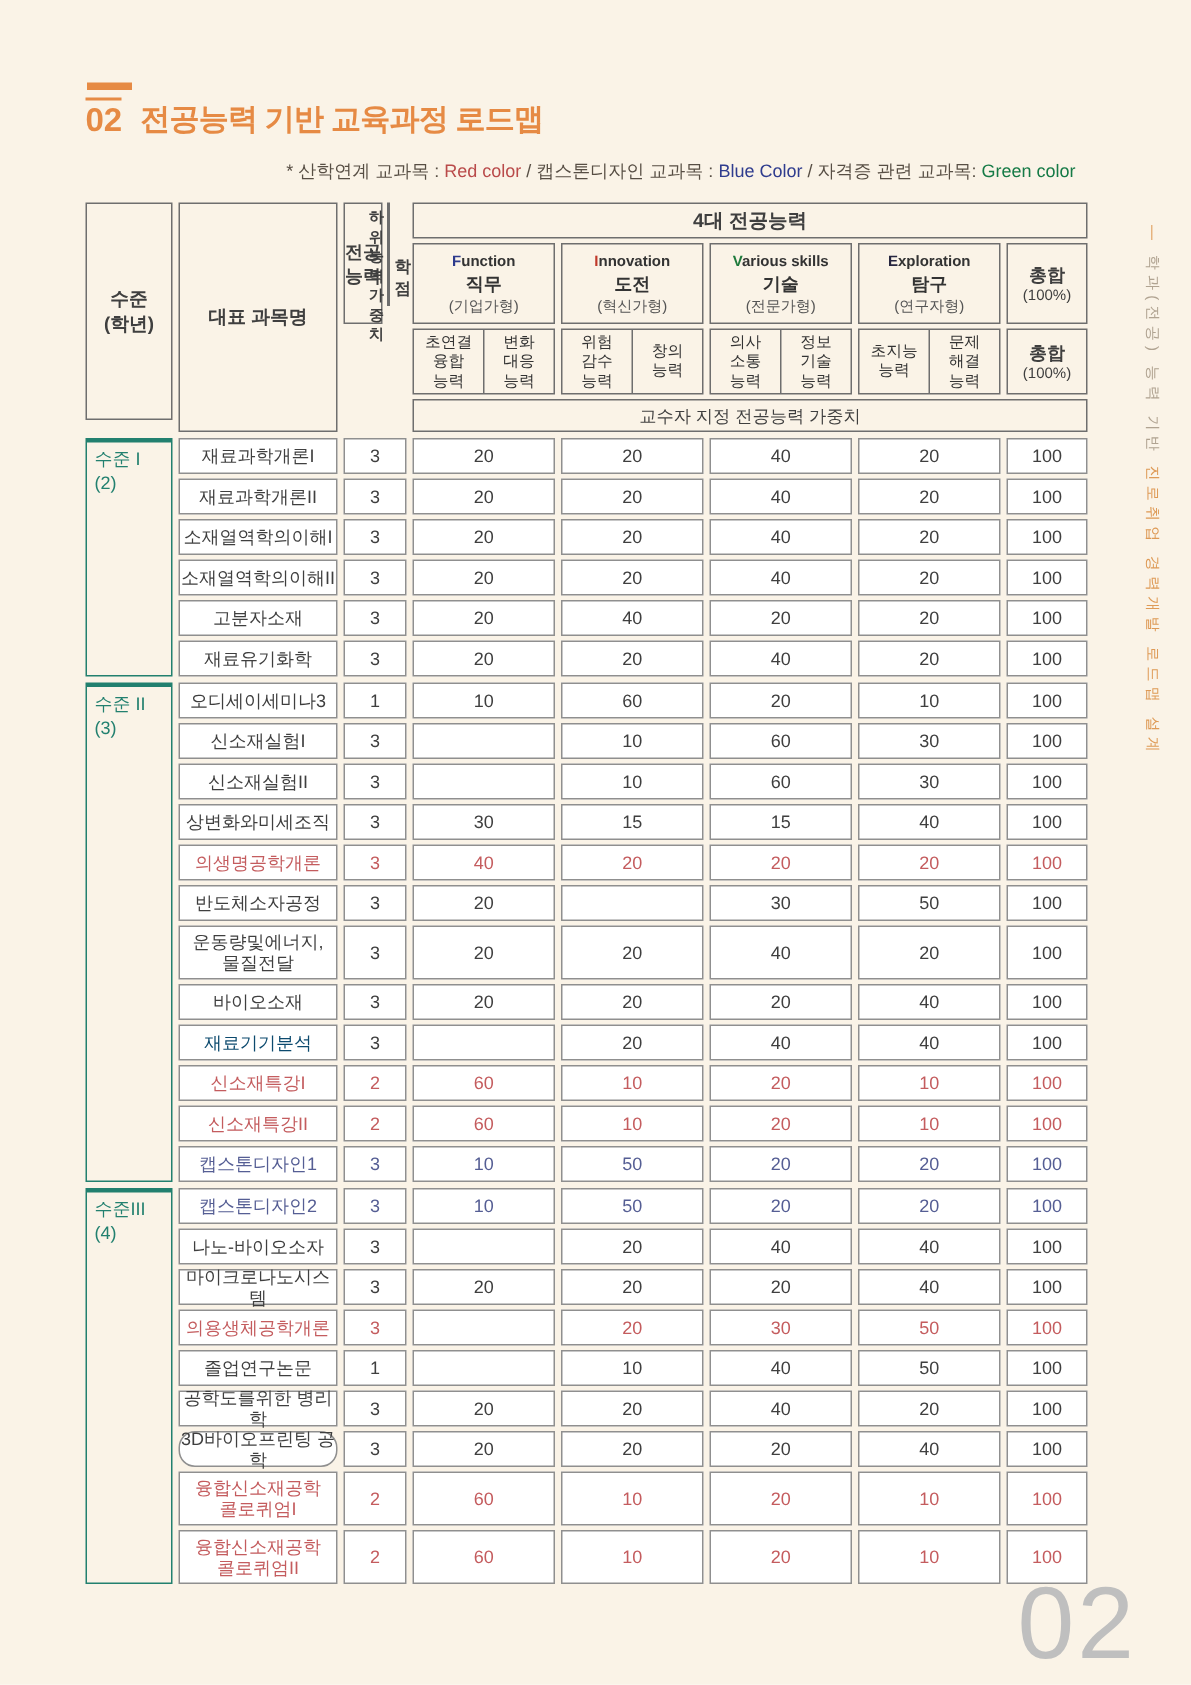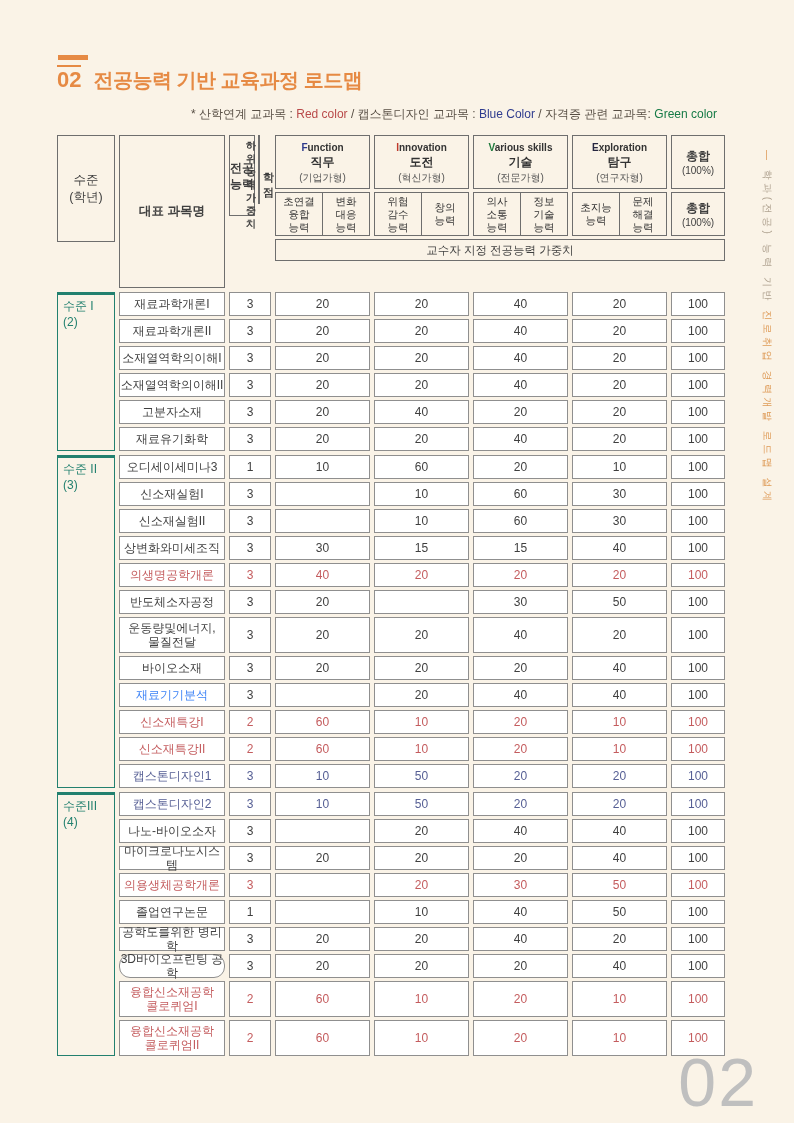--- a/index.html
+++ b/index.html
@@ -11,21 +11,21 @@
   .title-row{display:flex;align-items:flex-end;margin-top:5px;}
   .sec-num{font-size:22px;font-weight:bold;border-top:2px solid;padding-top:1px;line-height:24px;}
   .sec-title{font-size:20px;font-weight:bold;margin-left:12px;line-height:24px;letter-spacing:-0.5px;}
   
   .note{margin-top:14px;text-align:right;font-size:12px;color:#574e44;padding-right:10px;}
   
   .rtable{margin-top:12px;width:668px;}
   .hbox{border:1px solid #6e6e6e;box-sizing:border-box;display:flex;align-items:center;
         justify-content:center;text-align:center;white-space:pre-line;}
   .thead{display:flex;gap:4px;}
-  .level-h{width:58px;height:107px;font-weight:normal;font-size:12.5px;line-height:17px;}
+  .level-h{width:58px;height:145px;font-weight:bold;font-size:12.5px;line-height:17px;}
   .course-h{width:106px;height:153px;font-weight:bold;font-size:12.5px;}
   .hcol-credit{width:42px;display:flex;gap:3px;}
   .major-ability{height:81px;font-weight:bold;font-size:12px;line-height:16px;}
   .diag{height:69px;position:relative;
         background-image:linear-gradient(to bottom right,transparent 49.4%,#6e6e6e 49.4%,#6e6e6e 50.6%,transparent 50.6%);}
   .diag .subw{position:absolute;top:3px;right:3px;font-size:10px;font-weight:bold;
         text-align:right;line-height:13px;white-space:pre-line;}
   .diag .cred{position:absolute;bottom:3px;left:4px;font-size:11px;font-weight:bold;}
   .hcol-pillars{width:450px;display:flex;flex-direction:column;gap:3px;}
   .span-top{height:24px;font-weight:bold;font-size:13px;}
@@ -90,20 +90,21 @@
         <div class="hcol-credit">
           <div class="hbox major-ability">전공
 능력</div>
           <div class="hbox diag">
             <span class="subw">하위능력
 가중치</span>
             <span class="cred">학점</span>
           </div>
         </div>
         <div class="hcol-pillars">
+          <div class="hbox span-top">4대 전공능력</div>
           <div class="hrow">
             <div class="hbox pillar-b">
               <span class="p-en"><span style="color: rgb(45, 58, 140);">F</span><span>unction</span></span>
               <span class="p-ko">직무</span>
               <span class="p-type">(기업가형)</span>
             </div>
             <div class="hbox pillar-b">
               <span class="p-en"><span style="color: rgb(192, 57, 43);">I</span><span>nnovation</span></span>
               <span class="p-ko">도전</span>
               <span class="p-type">(혁신가형)</span>
@@ -294,21 +295,21 @@
               <div class="trow">
                 <div class="cell course" style="color: rgb(63, 63, 63);">바이오소재</div>
                 <div class="cell credit" style="color: rgb(63, 63, 63);">3</div>
                 <div class="cell val" style="color: rgb(63, 63, 63);">20</div>
                 <div class="cell val" style="color: rgb(63, 63, 63);">20</div>
                 <div class="cell val" style="color: rgb(63, 63, 63);">20</div>
                 <div class="cell val" style="color: rgb(63, 63, 63);">40</div>
                 <div class="cell total" style="color: rgb(63, 63, 63);">100</div>
               </div>
               <div class="trow">
-                <div class="cell course" style="color: #3b82f6;">재료기기분석</div>
+                <div class="cell course" style="color: #0c4a6e;">재료기기분석</div>
                 <div class="cell credit" style="color: rgb(63, 63, 63);">3</div>
                 <div class="cell val" style="color: rgb(63, 63, 63);"></div>
                 <div class="cell val" style="color: rgb(63, 63, 63);">20</div>
                 <div class="cell val" style="color: rgb(63, 63, 63);">40</div>
                 <div class="cell val" style="color: rgb(63, 63, 63);">40</div>
                 <div class="cell total" style="color: rgb(63, 63, 63);">100</div>
               </div>
               <div class="trow">
                 <div class="cell course" style="color: rgb(196, 92, 94);">신소재특강I</div>
                 <div class="cell credit" style="color: rgb(196, 92, 94);">2</div>

